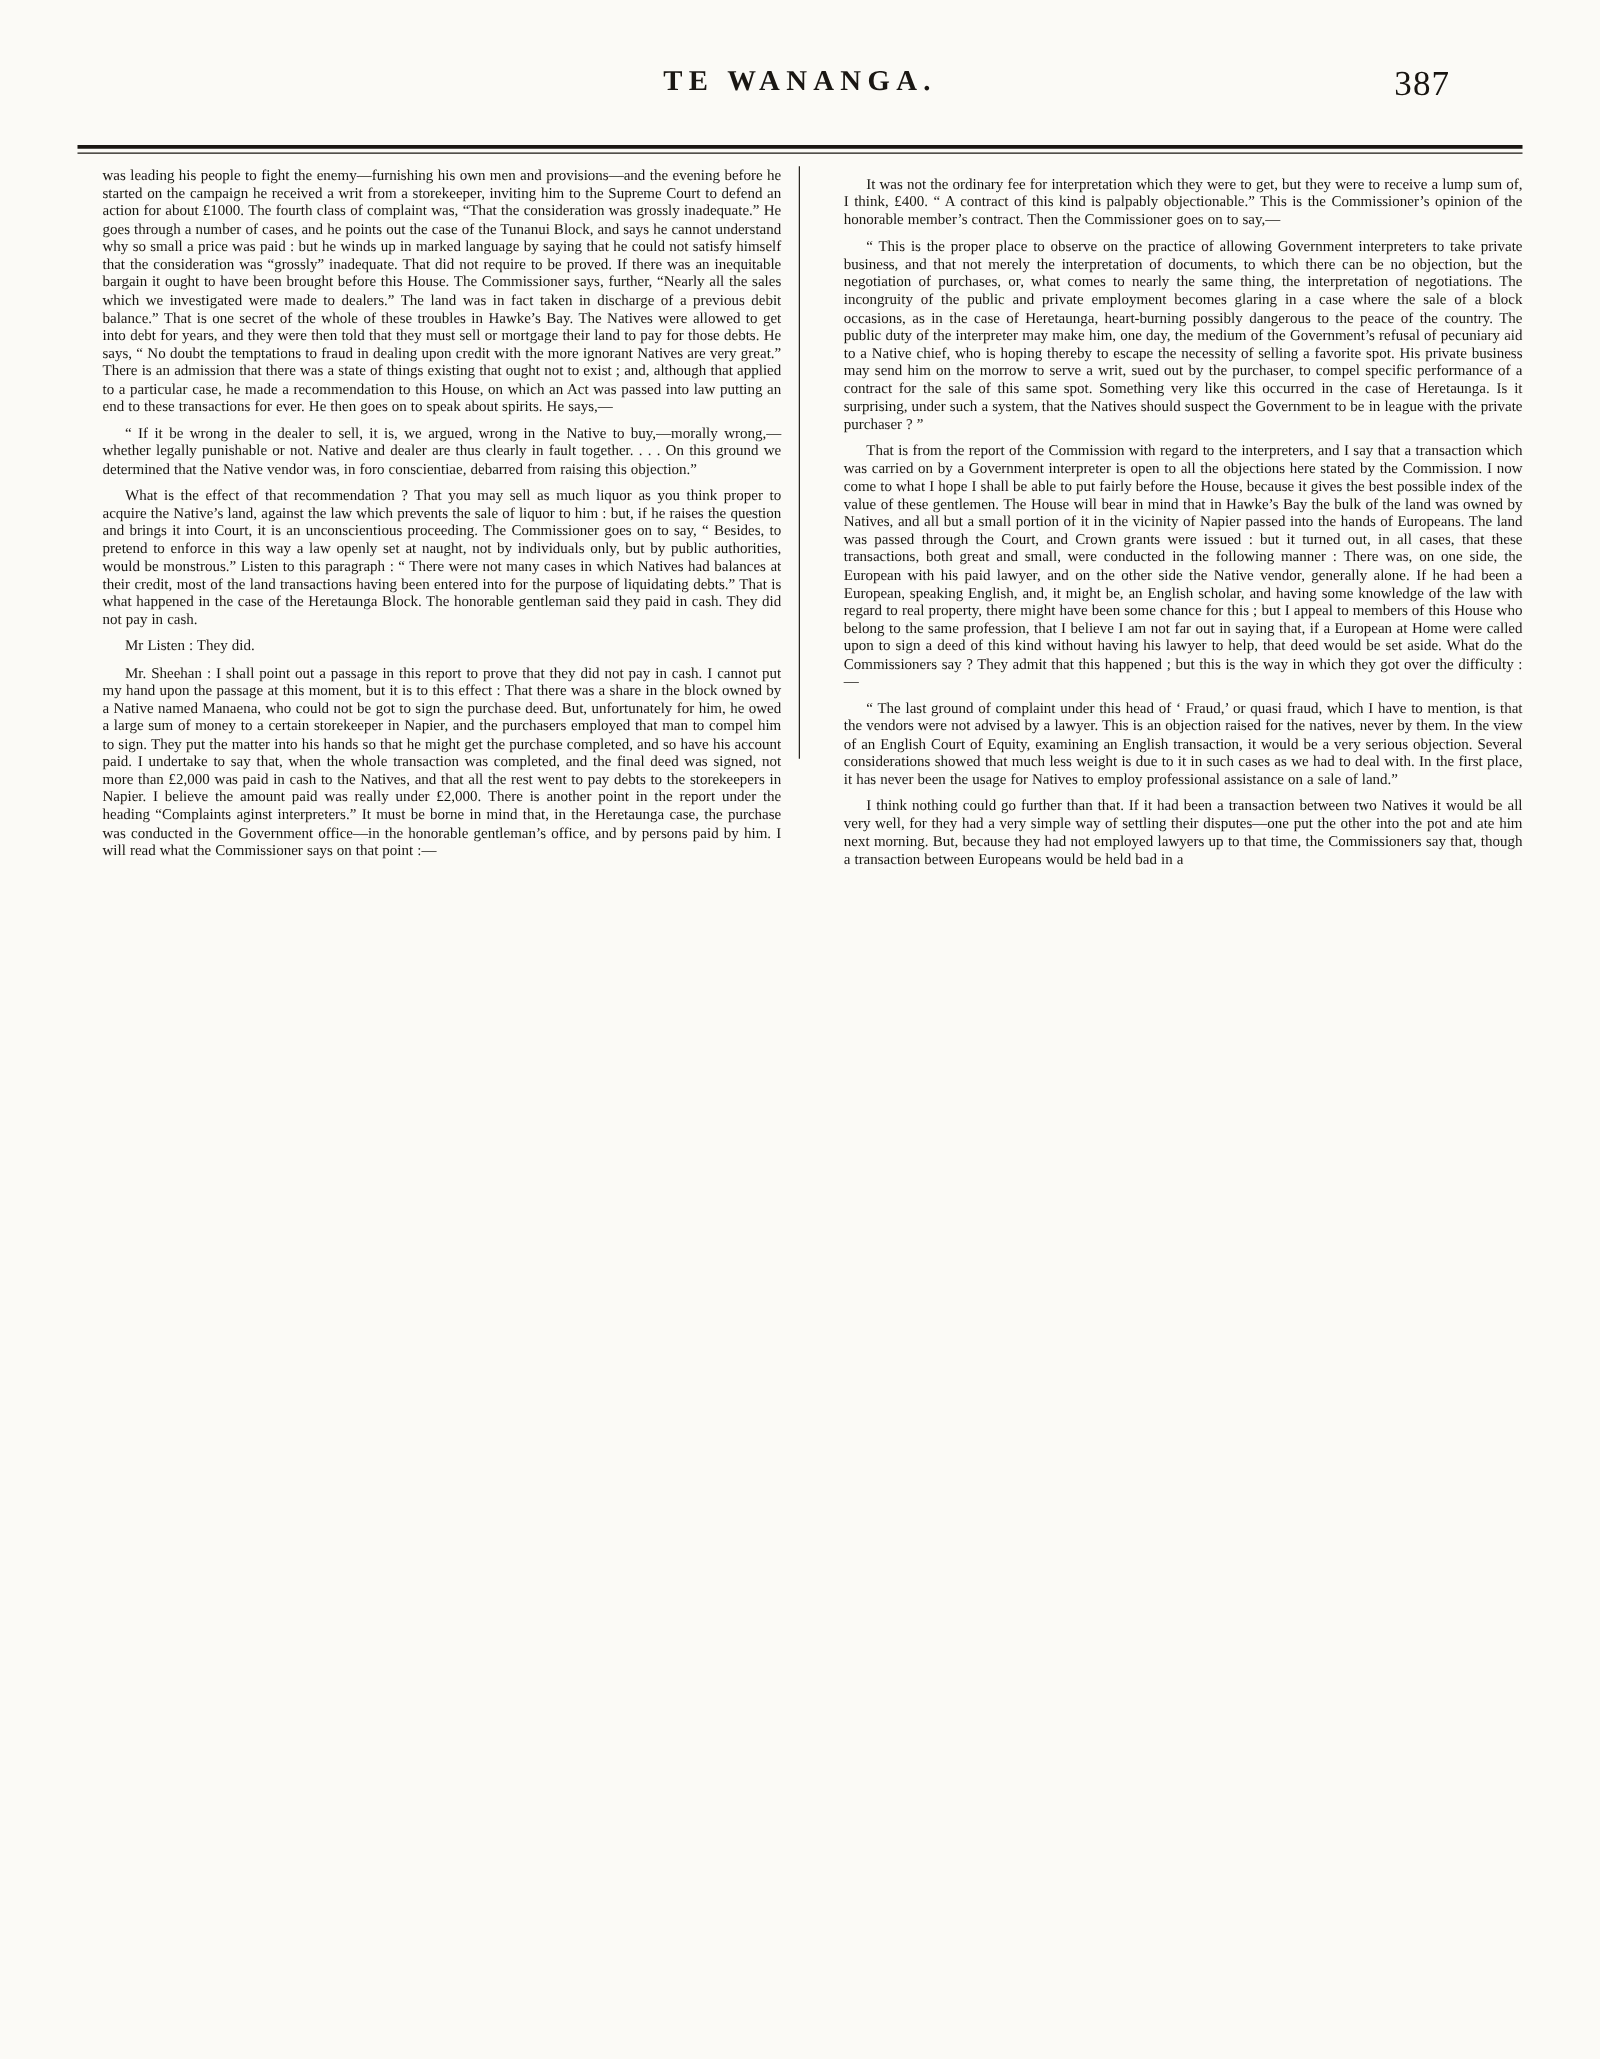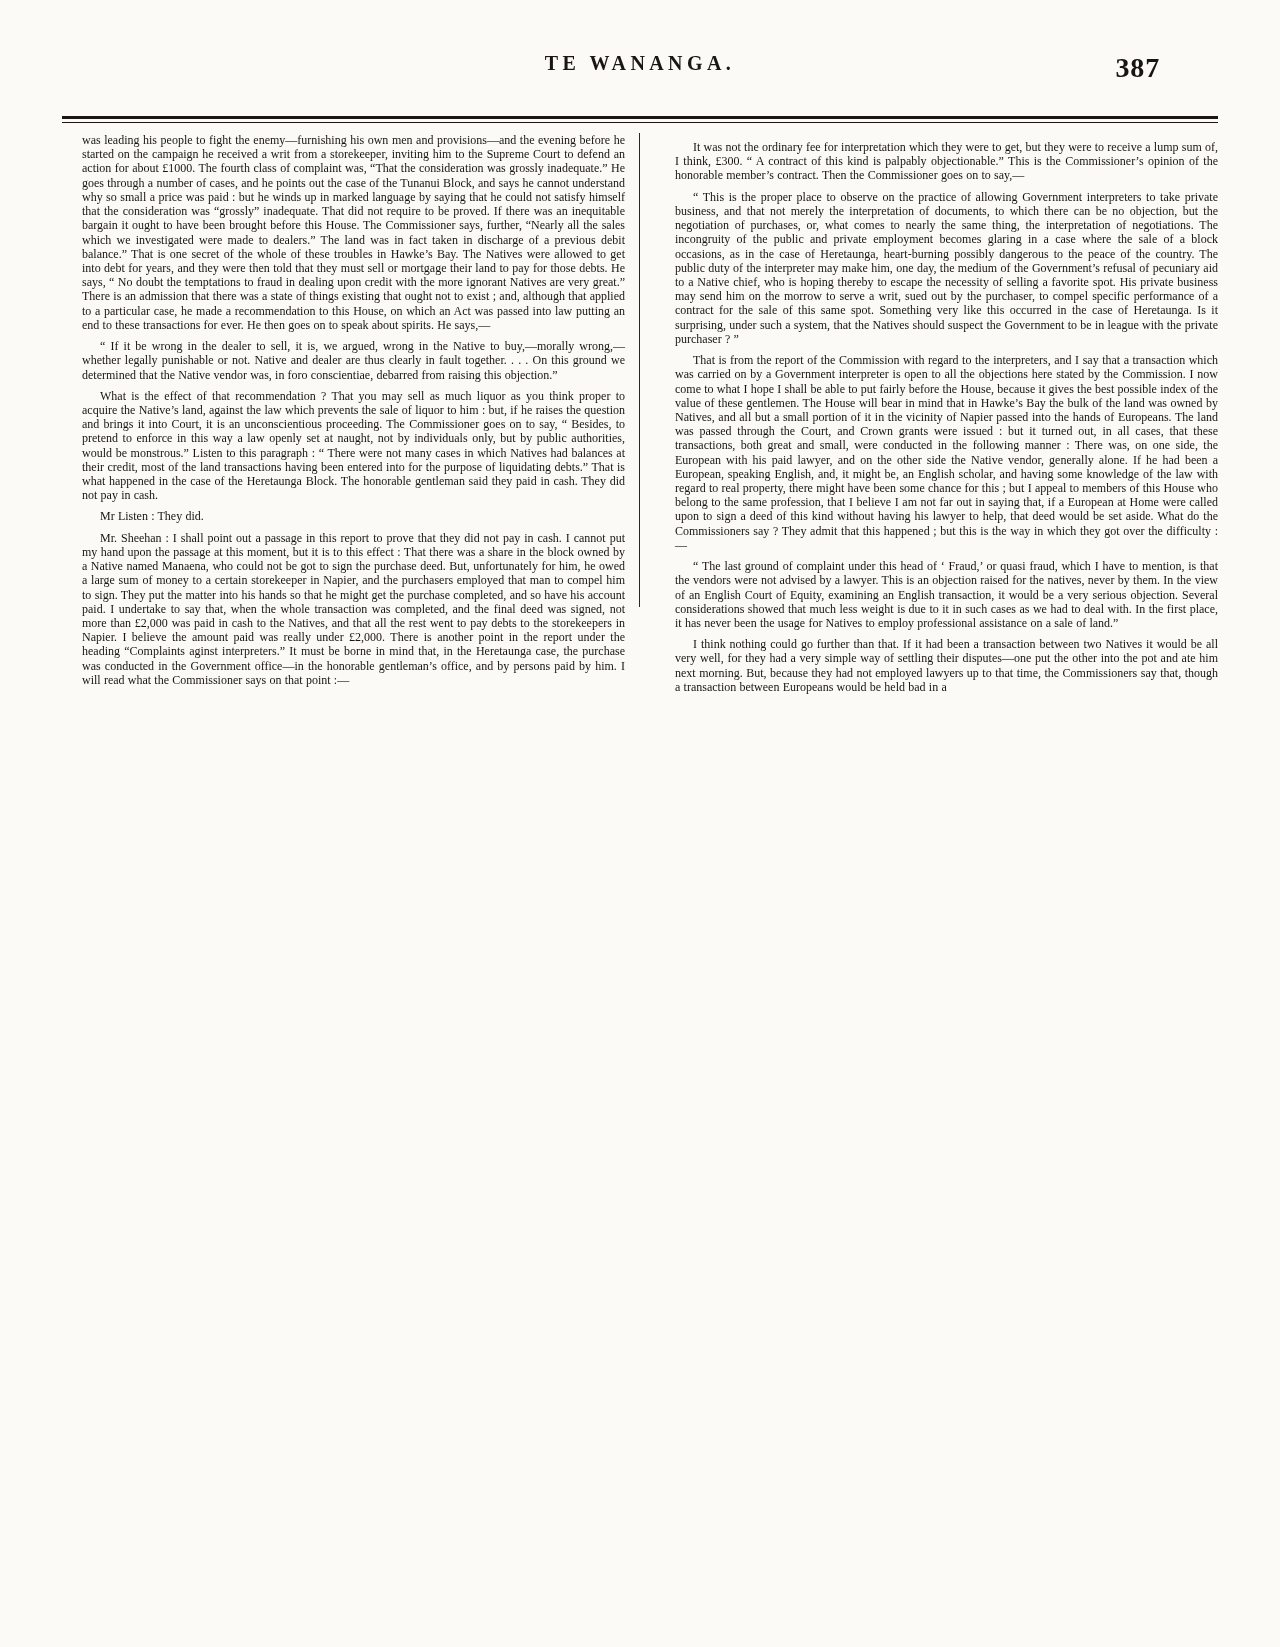--- a/index.html
+++ b/index.html
@@ -18,31 +18,31 @@
     box-sizing: border-box;
     overflow: hidden;
   }
   .header {
     position: relative;
     padding-top: 52px;
     height: 56px;
   }
   .masthead {
     text-align: center;
-    font-size: 20px;
+    font-size: 23px;
     font-weight: bold;
     letter-spacing: 0.22em;
     color: #1a1713;
   }
   .page-number {
     position: absolute;
     top: 52px;
     right: 120px;
     font-size: 28px;
-    font-weight: bold;
+    font-weight: normal;
     letter-spacing: 0.03em;
   }
   .double-rule {
     margin: 8px 62px 0 62px;
     height: 3px;
     border-top: 3px solid #1a1713;
     border-bottom: 1px solid #1a1713;
   }
   .columns {
     display: flex;
@@ -91,21 +91,21 @@
   <div class="columns">
     <div class="column left">
         <p class="flush">was leading his people to fight the enemy—furnishing his own men and provisions—and the evening before he started on the campaign he received a writ from a storekeeper, inviting him to the Supreme Court to defend an action for about £1000.  The fourth class of complaint was, “That the consideration was grossly inadequate.” He goes through a number of cases, and he points out the case of the Tunanui Block, and says he cannot understand why so small a price was paid : but he winds up in marked language by saying that he could not satisfy himself that the consideration was “grossly” inadequate. That did not require to be proved.  If there was an inequitable bargain it ought to have been brought before this House.  The Commissioner says, further, “Nearly all the sales which we investigated were made to dealers.” The land was in fact taken in discharge of a previous debit balance.”  That is one secret of the whole of these troubles in Hawke’s Bay.  The Natives were allowed to get into debt for years, and they were then told that they must sell or mortgage their land to pay for those debts. He says, “ No doubt the temptations to fraud in dealing upon credit with the more ignorant Natives are very great.”  There is an admission that there was a state of things existing that ought not to exist ; and, although that applied to a particular case, he made a recommendation to this House, on which an Act was passed into law putting an end to these transactions for ever.  He then goes on to speak about spirits.  He says,—</p>
         <p class="spaced">“ If it be wrong in the dealer to sell, it is, we argued, wrong in the Native to buy,—morally wrong,—whether legally punishable or not.  Native and dealer are thus clearly in fault together.  .  .  .  On this ground we determined that the Native vendor was, in foro conscientiae, debarred from raising this objection.”</p>
         <p class="spaced">What is the effect of that recommendation ?  That you may sell as much liquor as you think proper to acquire the Native’s land, against the law which prevents the sale of liquor to him : but, if he raises the question and brings it into Court, it is an unconscientious proceeding.  The Commissioner goes on to say, “ Besides, to pretend to enforce in this way a law openly set at naught, not by individuals only, but by public authorities, would be monstrous.”  Listen to this paragraph : “ There were not many cases in which Natives had balances at their credit, most of the land transactions having been entered into for the purpose of liquidating debts.”  That is what happened in the case of the Heretaunga Block.  The honorable gentleman said they paid in cash.  They did not pay in cash.</p>
         <p class="spaced">Mr Listen : They did.</p>
         <p class="spaced">Mr. Sheehan : I shall point out a passage in this report to prove that they did not pay in cash.  I cannot put my hand upon the passage at this moment, but it is to this effect : That there was a share in the block owned by a Native named Manaena, who could not be got to sign the purchase deed.  But, unfortunately for him, he owed a large sum of money to a certain storekeeper in Napier, and the purchasers employed that man to compel him to sign.  They put the matter into his hands so that he might get the purchase completed, and so have his account paid.  I undertake to say that, when the whole transaction was completed, and the final deed was signed, not more than £2,000 was paid in cash to the Natives, and that all the rest went to pay debts to the storekeepers in Napier.  I believe the amount paid was really under £2,000.  There is another point in the report under the heading “Complaints aginst interpreters.”  It must be borne in mind that, in the Heretaunga case, the purchase was conducted in the Government office—in the honorable gentleman’s office, and by persons paid by him.  I will read what the Commissioner says on that point :—</p>
       </div>
     <div class="col-divider"></div>
     <div class="column right">
-        <p class="spaced">It was not the ordinary fee for interpretation which they were to get, but they were to receive a lump sum of, I think, £300.  “ A contract of this kind is palpably objectionable.”  This is the Commissioner’s opinion of the honorable member’s contract.  Then the Commissioner goes on to say,—</p>
+        <p class="spaced">It was not the ordinary fee for interpretation which they were to get, but they were to receive a lump sum of, I think, £400.  “ A contract of this kind is palpably objectionable.”  This is the Commissioner’s opinion of the honorable member’s contract.  Then the Commissioner goes on to say,—</p>
         <p class="spaced">“ This is the proper place to observe on the practice of allowing Government interpreters to take private business, and that not merely the interpretation of documents, to which there can be no objection, but the negotiation of purchases, or, what comes to nearly the same thing, the interpretation of negotiations.  The incongruity of the public and private employment becomes glaring in a case where the sale of a block occasions, as in the case of Heretaunga, heart-burning possibly dangerous to the peace of the country.  The public duty of the interpreter may make him, one day, the medium of the Government’s refusal of pecuniary aid to a Native chief, who is hoping thereby to escape the necessity of selling a favorite spot. His private business may send him on the morrow to serve a writ, sued out by the purchaser, to compel specific performance of a contract for the sale of this same spot. Something very like this occurred in the case of Heretaunga.  Is it surprising, under such a system, that the Natives should suspect the Government to be in league with the private purchaser ? ”</p>
         <p class="spaced">That is from the report of the Commission with regard to the interpreters, and I say that a transaction which was carried on by a Government interpreter is open to all the objections here stated by the Commission.  I now come to what I hope I shall be able to put fairly before the House, because it gives the best possible index of the value of these gentlemen.  The House will bear in mind that in Hawke’s Bay the bulk of the land was owned by Natives, and all but a small portion of it in the vicinity of Napier passed into the hands of Europeans.  The land was passed through the Court, and Crown grants were issued : but it turned out, in all cases, that these transactions, both great and small, were conducted in the following manner : There was, on one side, the European with his paid lawyer, and on the other side the Native vendor, generally alone.  If he had been a European, speaking English, and, it might be, an English scholar, and having some knowledge of the law with regard to real property, there might have been some chance for this ; but I appeal to members of this House who belong to the same profession, that I believe I am not far out in saying that, if a European at Home were called upon to sign a deed of this kind without having his lawyer to help, that deed would be set aside.  What do the Commissioners say ?  They admit that this happened ; but this is the way in which they got over the difficulty :—</p>
         <p class="spaced">“ The last ground of complaint under this head of ‘ Fraud,’ or quasi fraud, which I have to mention, is that the vendors were not advised by a lawyer.  This is an objection raised for the natives, never by them.  In the view of an English Court of Equity, examining an English transaction, it would be a very serious objection.  Several considerations showed that much less weight is due to it in such cases as we had to deal with.  In the first place, it has never been the usage for Natives to employ professional assistance on a sale of land.”</p>
         <p class="spaced">I think nothing could go further than that.  If it had been a transaction between two Natives it would be all very well, for they had a very simple way of settling their disputes—one put the other into the pot and ate him next morning.  But, because they had not employed lawyers up to that time, the Commissioners say that, though a transaction between Europeans would be held bad in a</p>
       </div>
   </div>
 
 </div>
 
 </body></html>

